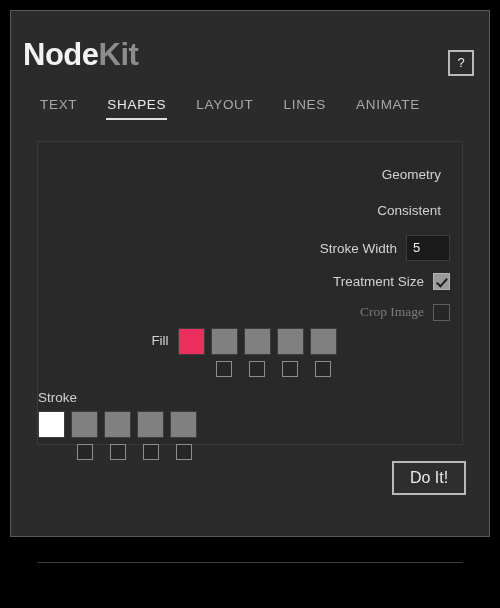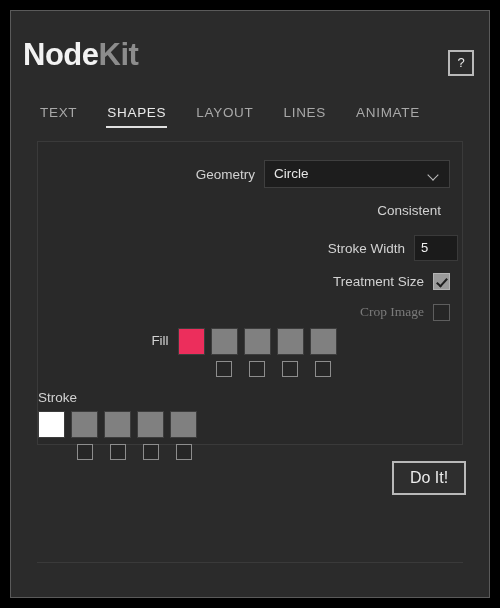--- a/index.html
+++ b/index.html
@@ -17,21 +17,21 @@
   
   #app-frame {
     position: absolute;
     left: 0; top: 0;
     width: 500px; height: 608px;
     background: #000000;
   }
   #window {
     position: absolute;
     left: 10px; top: 10px;
-    width: 480px; height: 588px;
+    width: 480px; height: 527px;
     background: #2b2b2b;
     border: 1px solid #5a5a5a;
   }
 
   
   #header {
     position: absolute;
     left: 0; top: 0;
     width: 478px; height: 78px;
   }
@@ -56,21 +56,21 @@
     color: #e8e8e8;
     font-size: 13px;
     line-height: 22px;
     text-align: center;
     cursor: pointer;
   }
 
   
   #tabbar {
     position: absolute;
-    left: 0; top: 92px;
+    left: 0; top: 84px;
     width: 478px; height: 40px;
     padding-left: 28px;
   }
   .tab {
     position: relative;
     display: inline-block;
     margin-right: 28px;
     padding: 2px 1px 8px 1px;
     color: #a8a8a8;
     font-size: 13.5px;
@@ -247,31 +247,27 @@
     </div>
 
     <div id="tabbar">
       <span class="tab">TEXT</span><span class="tab active">SHAPES</span><span class="tab">LAYOUT</span><span class="tab">LINES</span><span class="tab">ANIMATE</span>
     </div>
 
     <div id="content-panel">
 
       <div class="form-row" style="left:0; top:18px; width:412px;">
         <span class="row-label">Geometry</span>
-        <div class="select-field">
-          <span>Circle</span>
-          <span class="chevron-down"></span>
-        </div>
       </div>
 
       <div class="form-row" style="left:0; top:54px; width:412px;">
         <span class="row-label">Consistent</span>
       </div>
 
-      <div class="form-row" style="left:8px; top:92px; width:412px;">
+      <div class="form-row" style="left:0; top:92px; width:412px;">
         <span class="row-label">Stroke Width</span>
         <div class="num-field">5</div>
       </div>
 
       <div class="form-row" style="left:0; top:125px; width:412px;">
         <span class="row-label">Treatment Size</span>
         <div class="checkbox checked"></div>
       </div>
 
       <div class="form-row" style="left:0; top:156px; width:412px;">

